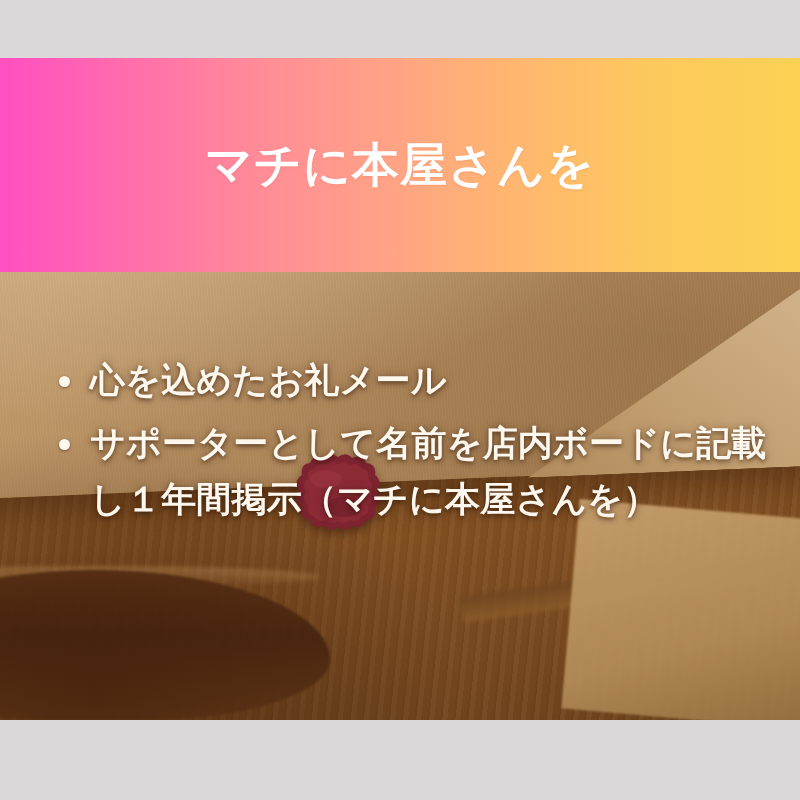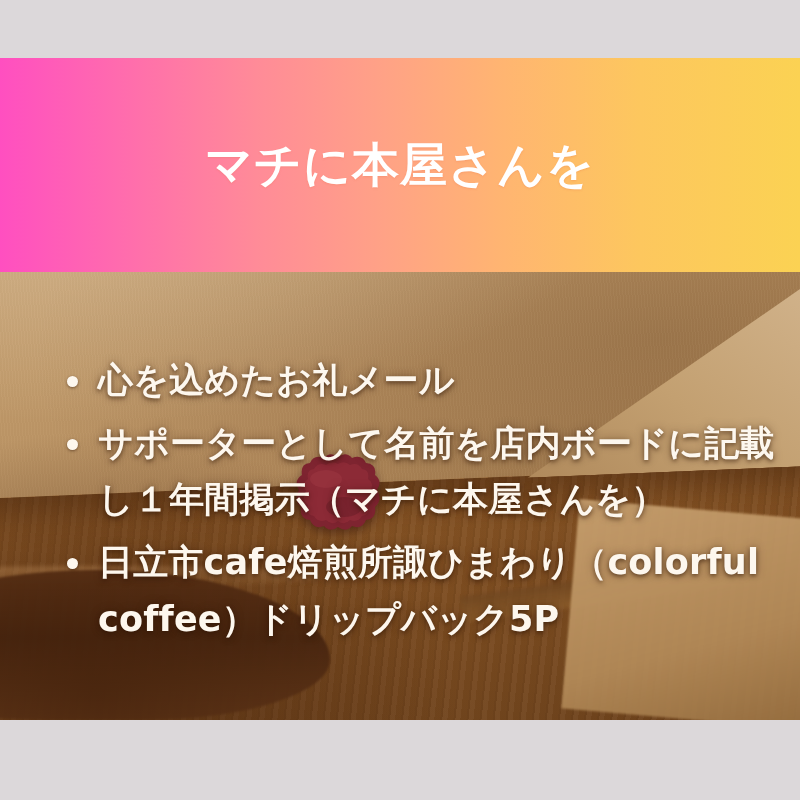--- a/index.html
+++ b/index.html
@@ -223,21 +223,21 @@
     font-weight: 700;
     line-height: 1.36;
     letter-spacing: 0.02em;
     white-space: nowrap;
     text-shadow: 0 1px 2px rgba(230,110,70,0.25);
   }
 
   
   .bullets {
     position: absolute;
-    left: 56px;
+    left: 48px;
     top: 352px;
     width: 740px;
     z-index: 25;
     list-style: none;
   }
   .bullet-item {
     position: relative;
     padding-left: 42px;
     margin-bottom: 6px;
     color: #fdf7ee;
@@ -303,17 +303,16 @@
     </svg>
   </div>
 
   <div class="title-band">
     <div class="title-line">マチに本屋さんを</div>
   </div>
 
   <ul class="bullets">
     <li class="bullet-item">心を込めたお礼メール</li>
     <li class="bullet-item">サポーターとして名前を店内ボードに記載し１年間掲示（マチに本屋さんを）</li>
-    <li class="bullet-item">日立市cafe焙煎所諏ひまわり（colorful coffee）ドリップバック5P</li>
   </ul>
 
   <div class="letterbox bottom"></div>
 </div>
 
 </body></html>

